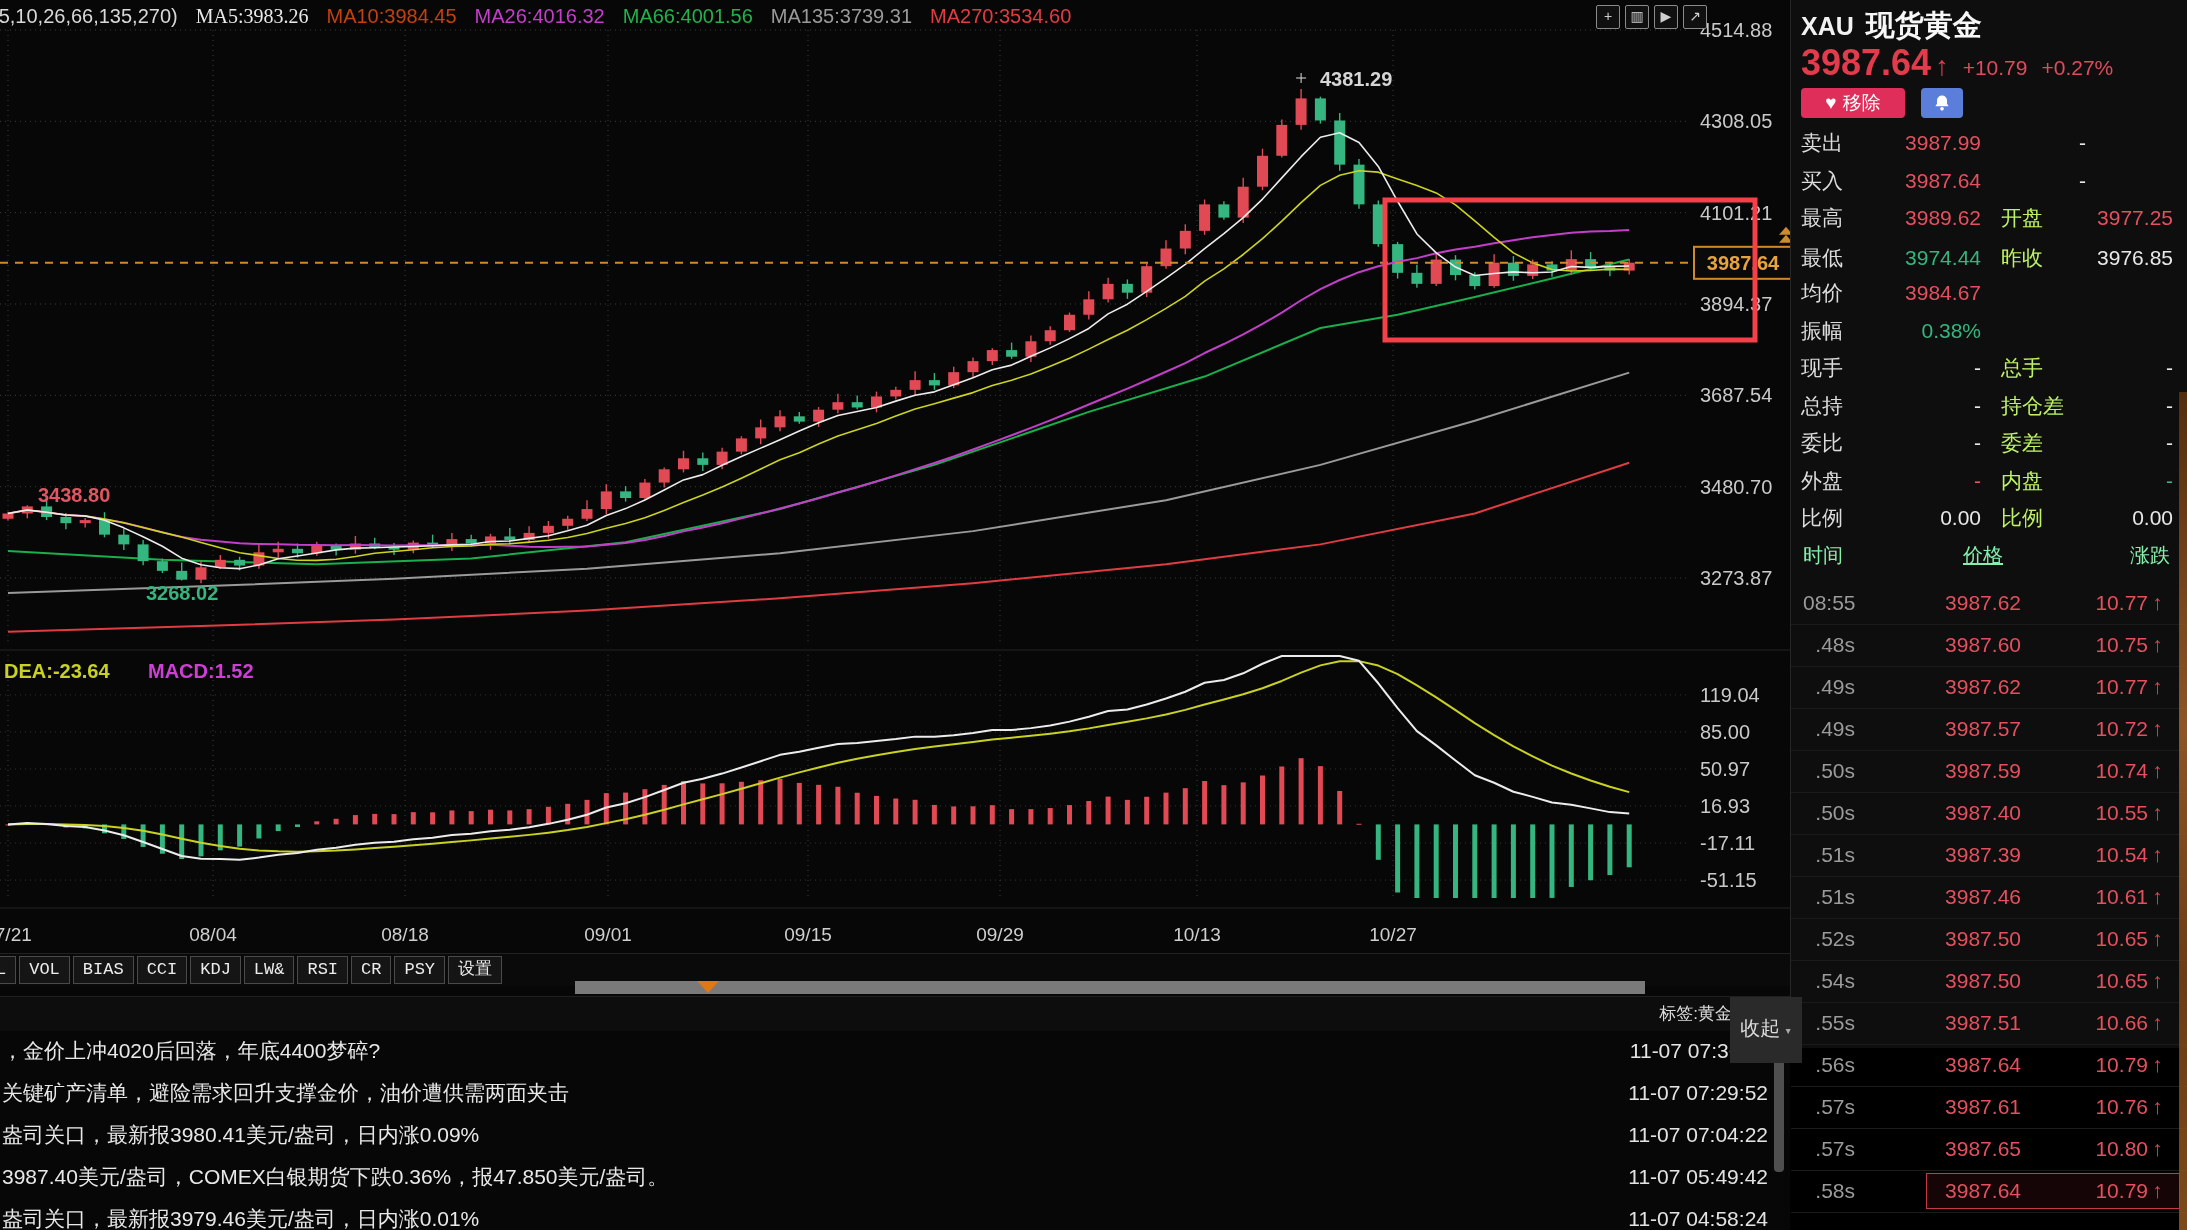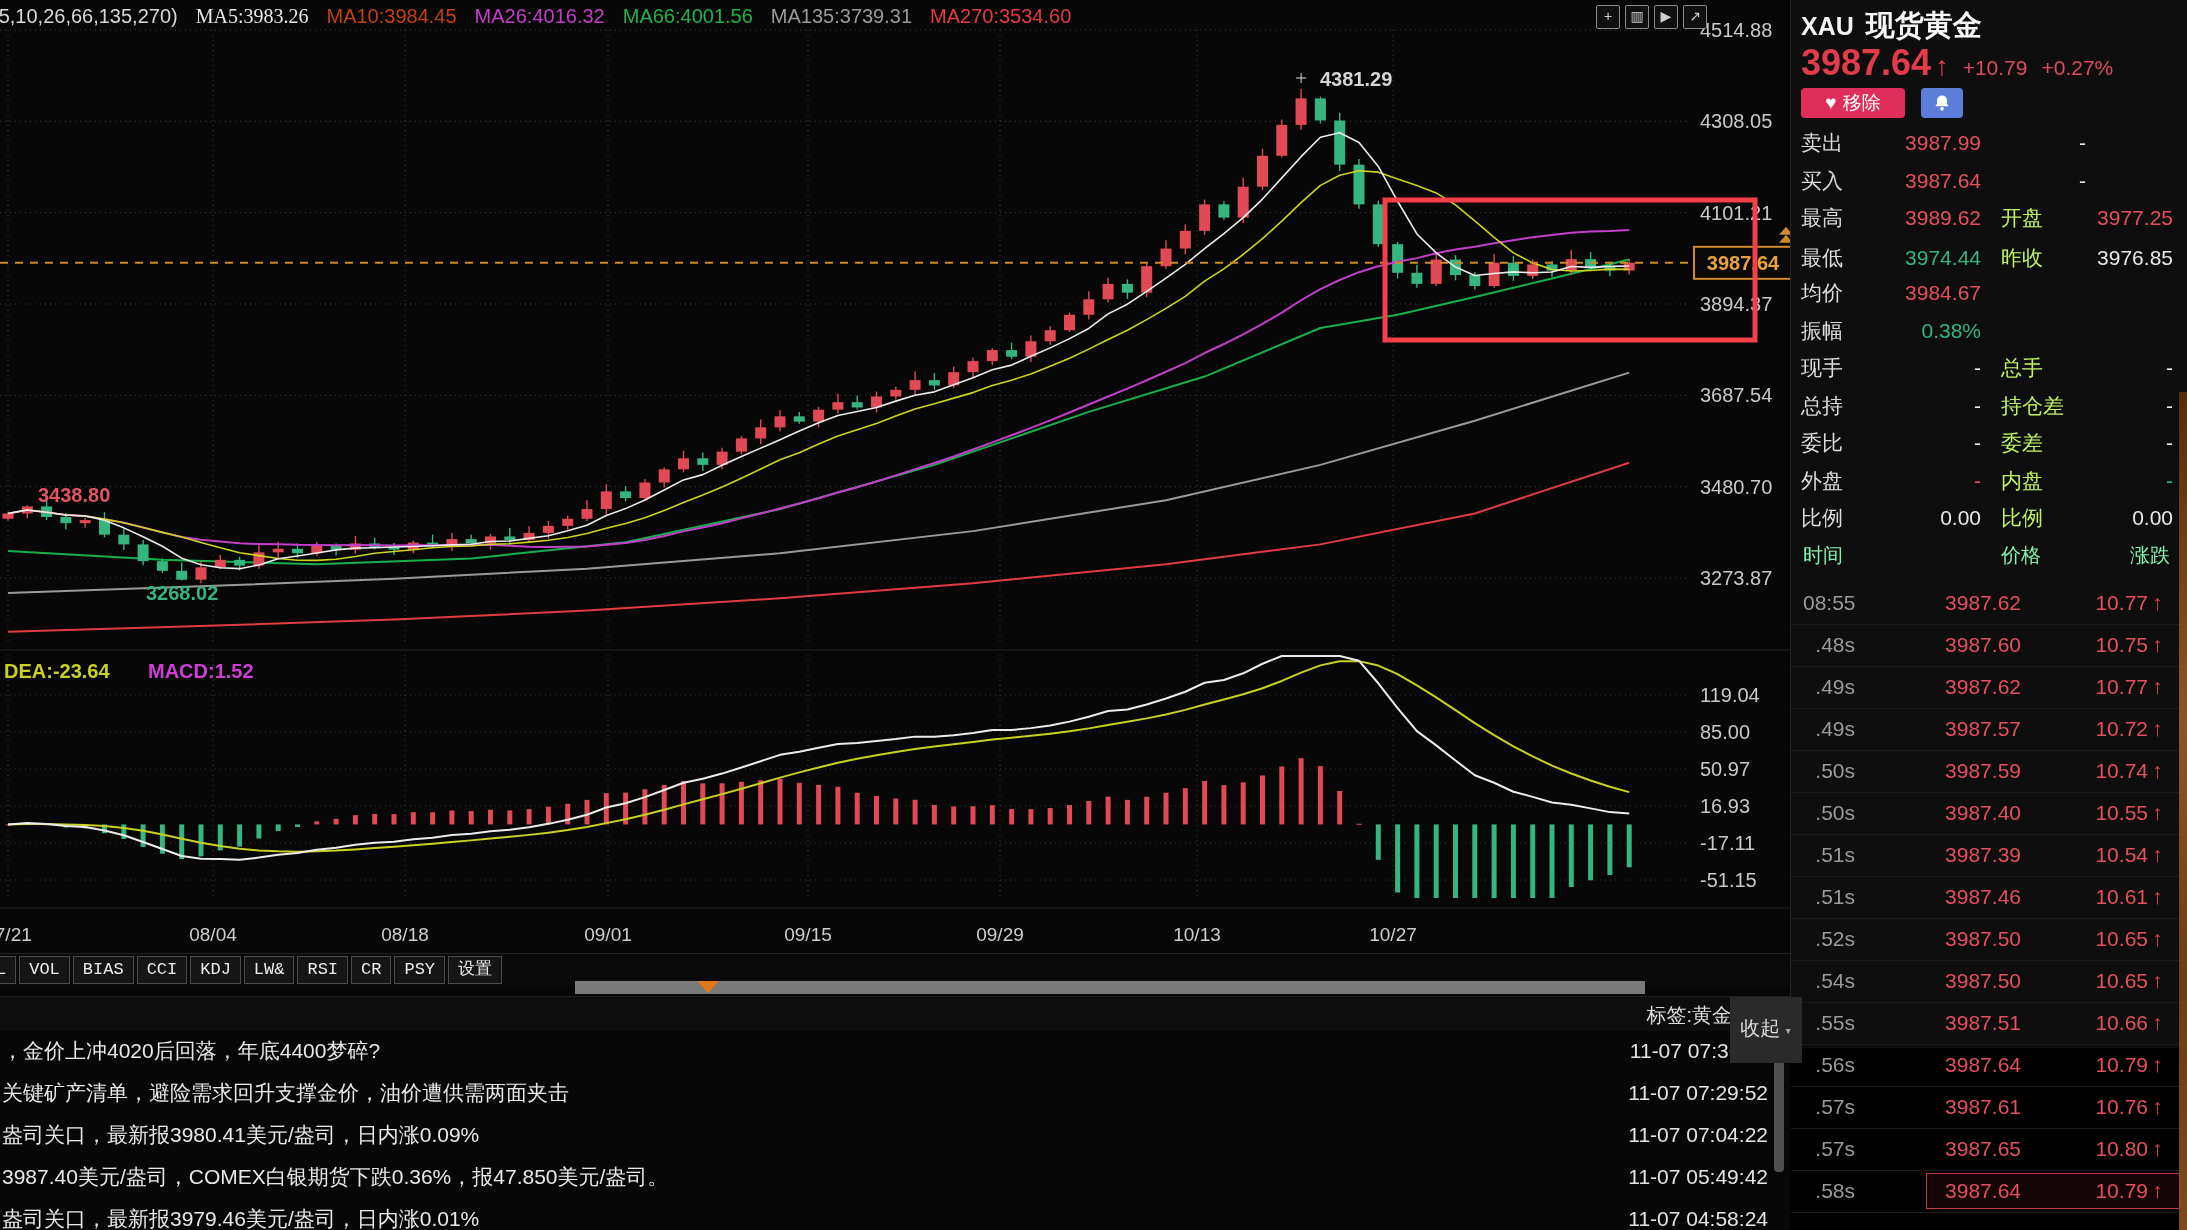--- a/index.html
+++ b/index.html
@@ -22,21 +22,21 @@
        color:#ececec;font-family:"Liberation Mono","DejaVu Sans Mono",monospace;font-size:17px;cursor:pointer;}
   .tab.cut{margin-left:-14px;}
   
   #hscroll{position:absolute;left:575px;top:981px;width:1070px;height:13px;background:#7a7a7a;z-index:5;}
   #hscroll .tri{position:absolute;left:122px;top:0;width:0;height:0;
                 border-left:11px solid transparent;border-right:11px solid transparent;
                 border-top:12px solid #e07818;}
   
   #news-header{position:absolute;left:0;top:996px;width:1790px;height:34px;background:#0d0d0d;
                border-top:1px solid #1f1f1f;z-index:4;}
-  #news-tag{position:absolute;right:58px;top:5px;font-size:20px;color:#dedede;}
+  #news-tag{position:absolute;right:58px;top:5px;font-size:17px;color:#dedede;}
   #news-collapse{position:absolute;right:-12px;top:0;height:34px;padding:16px 10px;background:#2a2a2a;
                  color:#dcdcdc;font-size:20px;line-height:34px;cursor:pointer;font-family:Liberation Mono, monospace;}
   #news-collapse .chev{font-size:13px;color:#aaa;margin-left:4px;}
   #news-list{position:absolute;left:0;top:1030px;width:1790px;height:200px;}
   .news-row{position:absolute;left:0;width:1790px;height:42px;line-height:42px;font-size:21px;cursor:pointer;}
   .news-text{position:absolute;left:2px;max-width:1560px;white-space:nowrap;overflow:hidden;color:#e8e8e8;}
   .news-time{position:absolute;right:22px;color:#e3e3e3;}
   #news-vscroll{position:absolute;left:1772px;top:1032px;width:14px;height:198px;}
   #news-vscroll .up{color:#999;font-size:15px;text-align:center;cursor:pointer;}
   #news-vscroll .thumb{position:absolute;left:2px;top:20px;width:10px;height:120px;background:#4f4f4f;border-radius:4px;cursor:pointer;}
@@ -59,21 +59,21 @@
   .d-row{position:absolute;left:0;width:397px;height:38px;line-height:38px;font-size:21px;}
   .d-l1{position:absolute;left:10px;color:#dcdcdc;}
   .d-v1{position:absolute;left:80px;width:110px;text-align:right;}
   .d-vmid{position:absolute;left:210px;width:85px;text-align:right;}
   .d-l2{position:absolute;left:210px;color:#bef264;}
   .d-v2{position:absolute;left:280px;right:15px;text-align:right;}
   .c-red{color:#e4505e;} .c-green{color:#35b57f;} .c-white{color:#e8e8e8;} .c-yellow{color:#d2a43a;}
   #tbl-head{position:absolute;left:0;top:540px;width:397px;height:30px;line-height:30px;
             font-size:20px;color:#86efac;}
   #th-time{position:absolute;left:12px;} 
-  #th-price{position:absolute;left:160px;width:90px;text-align:right;}
+  #th-price{position:absolute;left:172px;width:90px;text-align:left;text-decoration:underline;}
   #th-chg{position:absolute;right:18px;}
   #trades{position:absolute;left:0;top:582px;width:397px;}
   .t-row{position:absolute;left:0;width:397px;height:42px;line-height:42px;font-size:21px;
          border-bottom:1px solid #1b1b1b;cursor:pointer;}
   .t-time{position:absolute;left:12px;width:52px;text-align:right;color:#9b9b9b;}
   .t-price{position:absolute;left:100px;width:130px;text-align:right;color:#e4505e;}
   .t-chg{position:absolute;right:40px;color:#e4505e;}
   .t-arrow{position:absolute;right:12px;width:24px;color:#e8414e;font-weight:bold;}
   .t-hl{position:absolute;left:135px;right:8px;top:3px;bottom:3px;border:1px solid #c23a44;
         background:rgba(180,40,50,0.12);}

